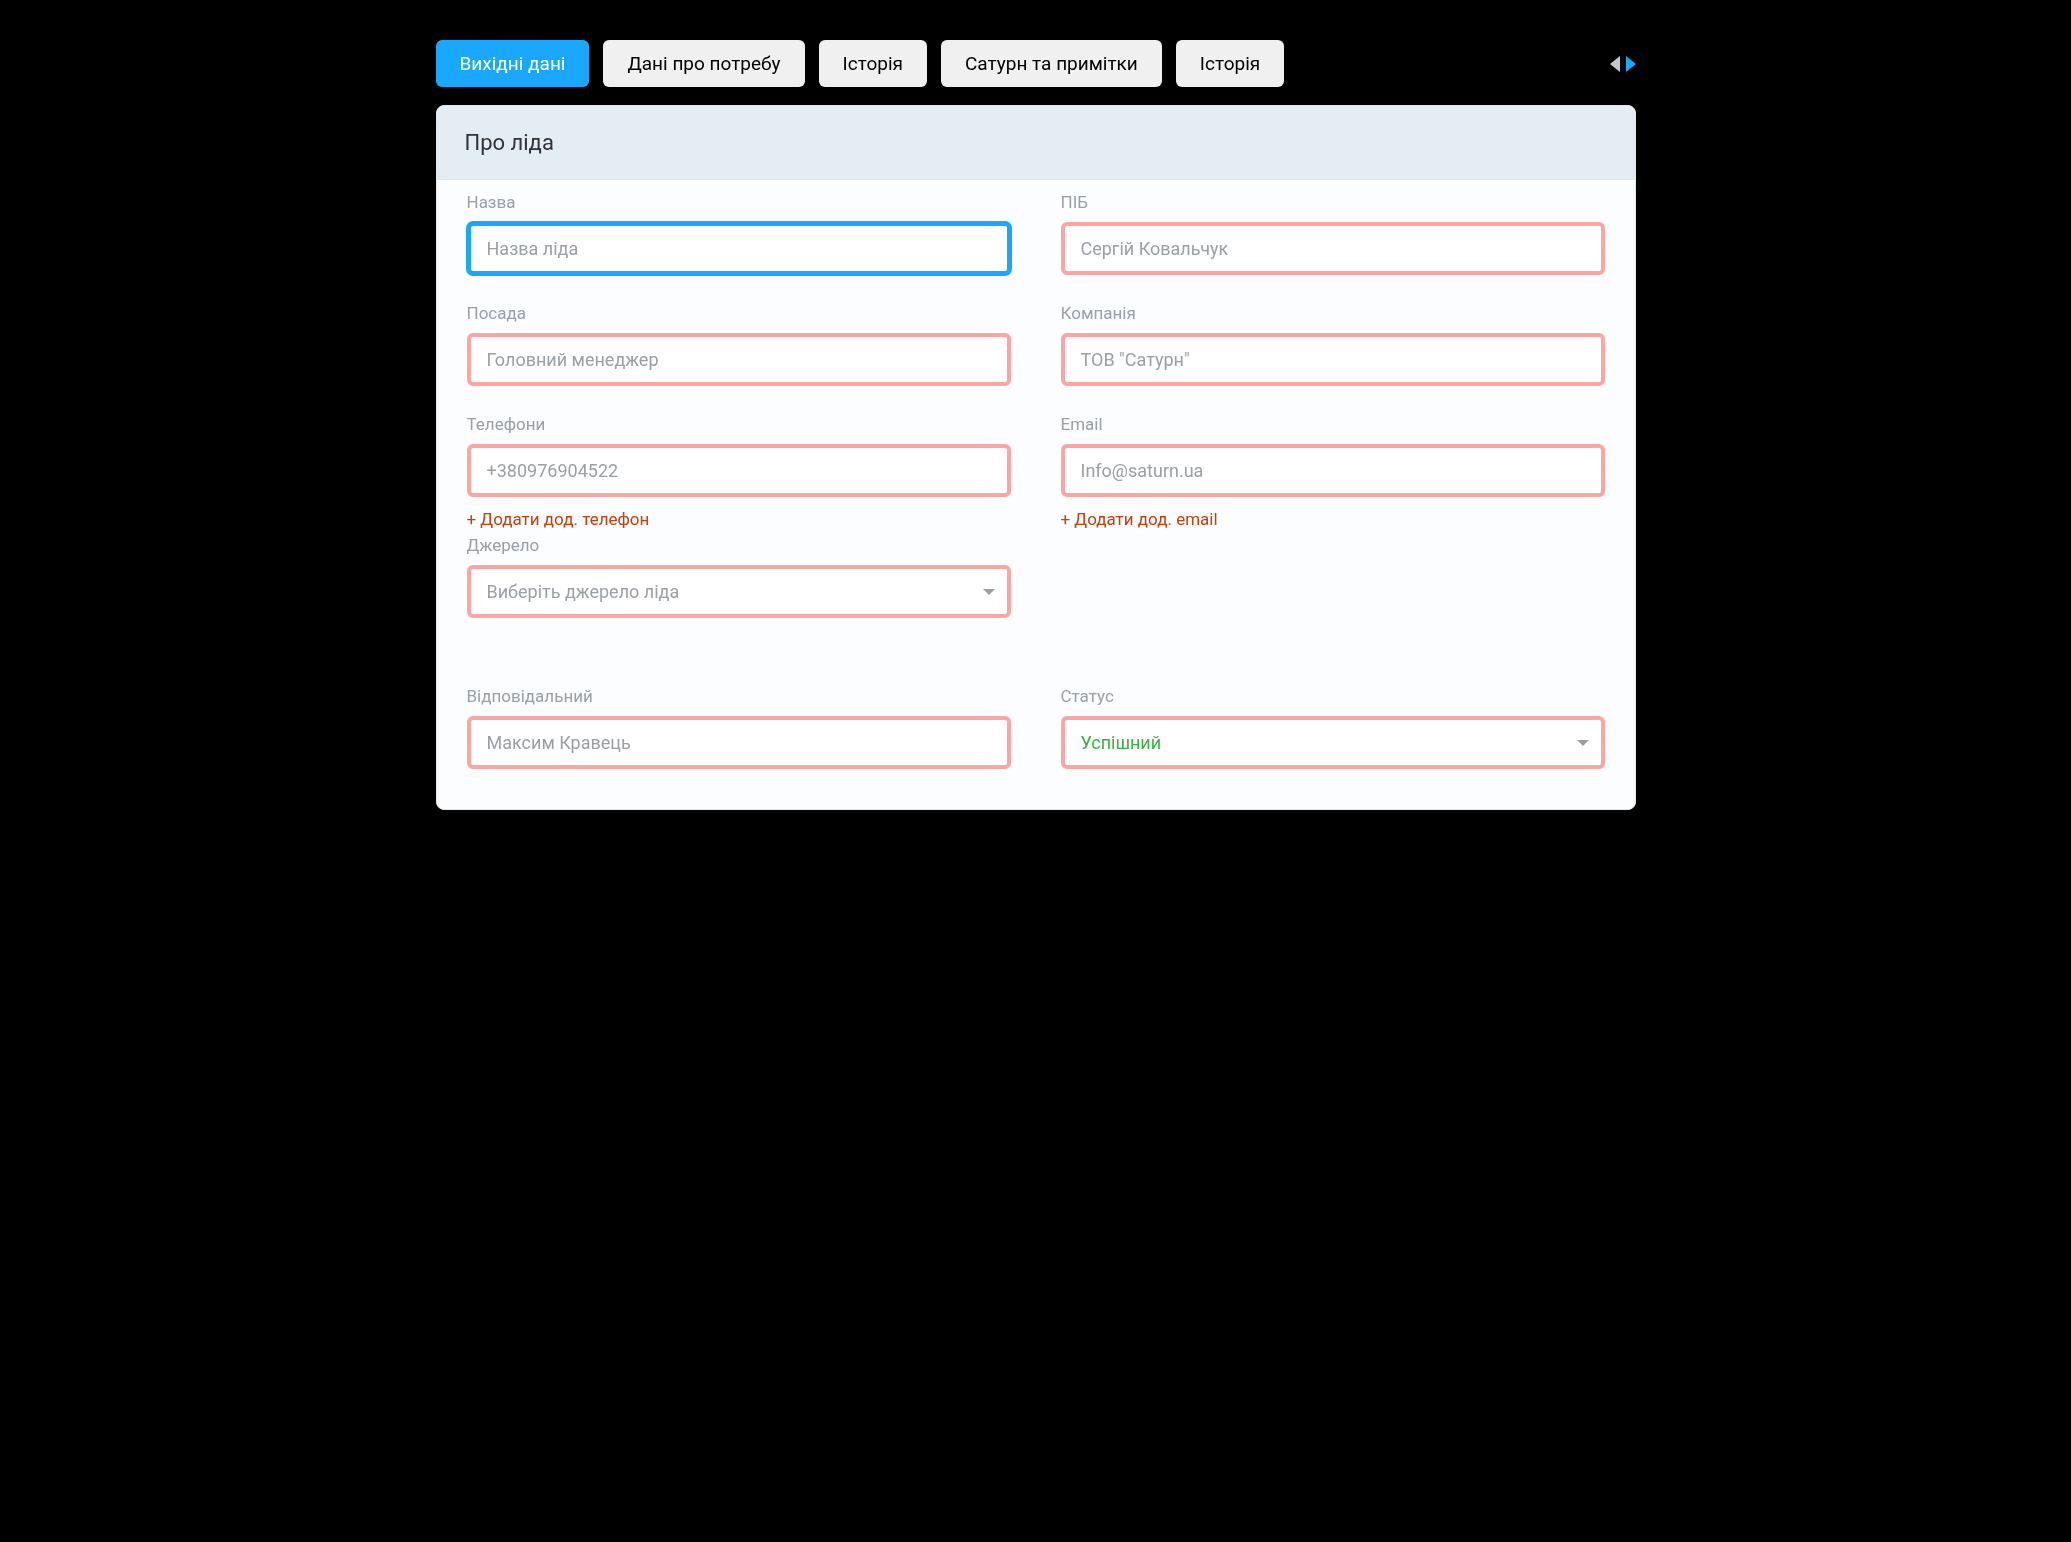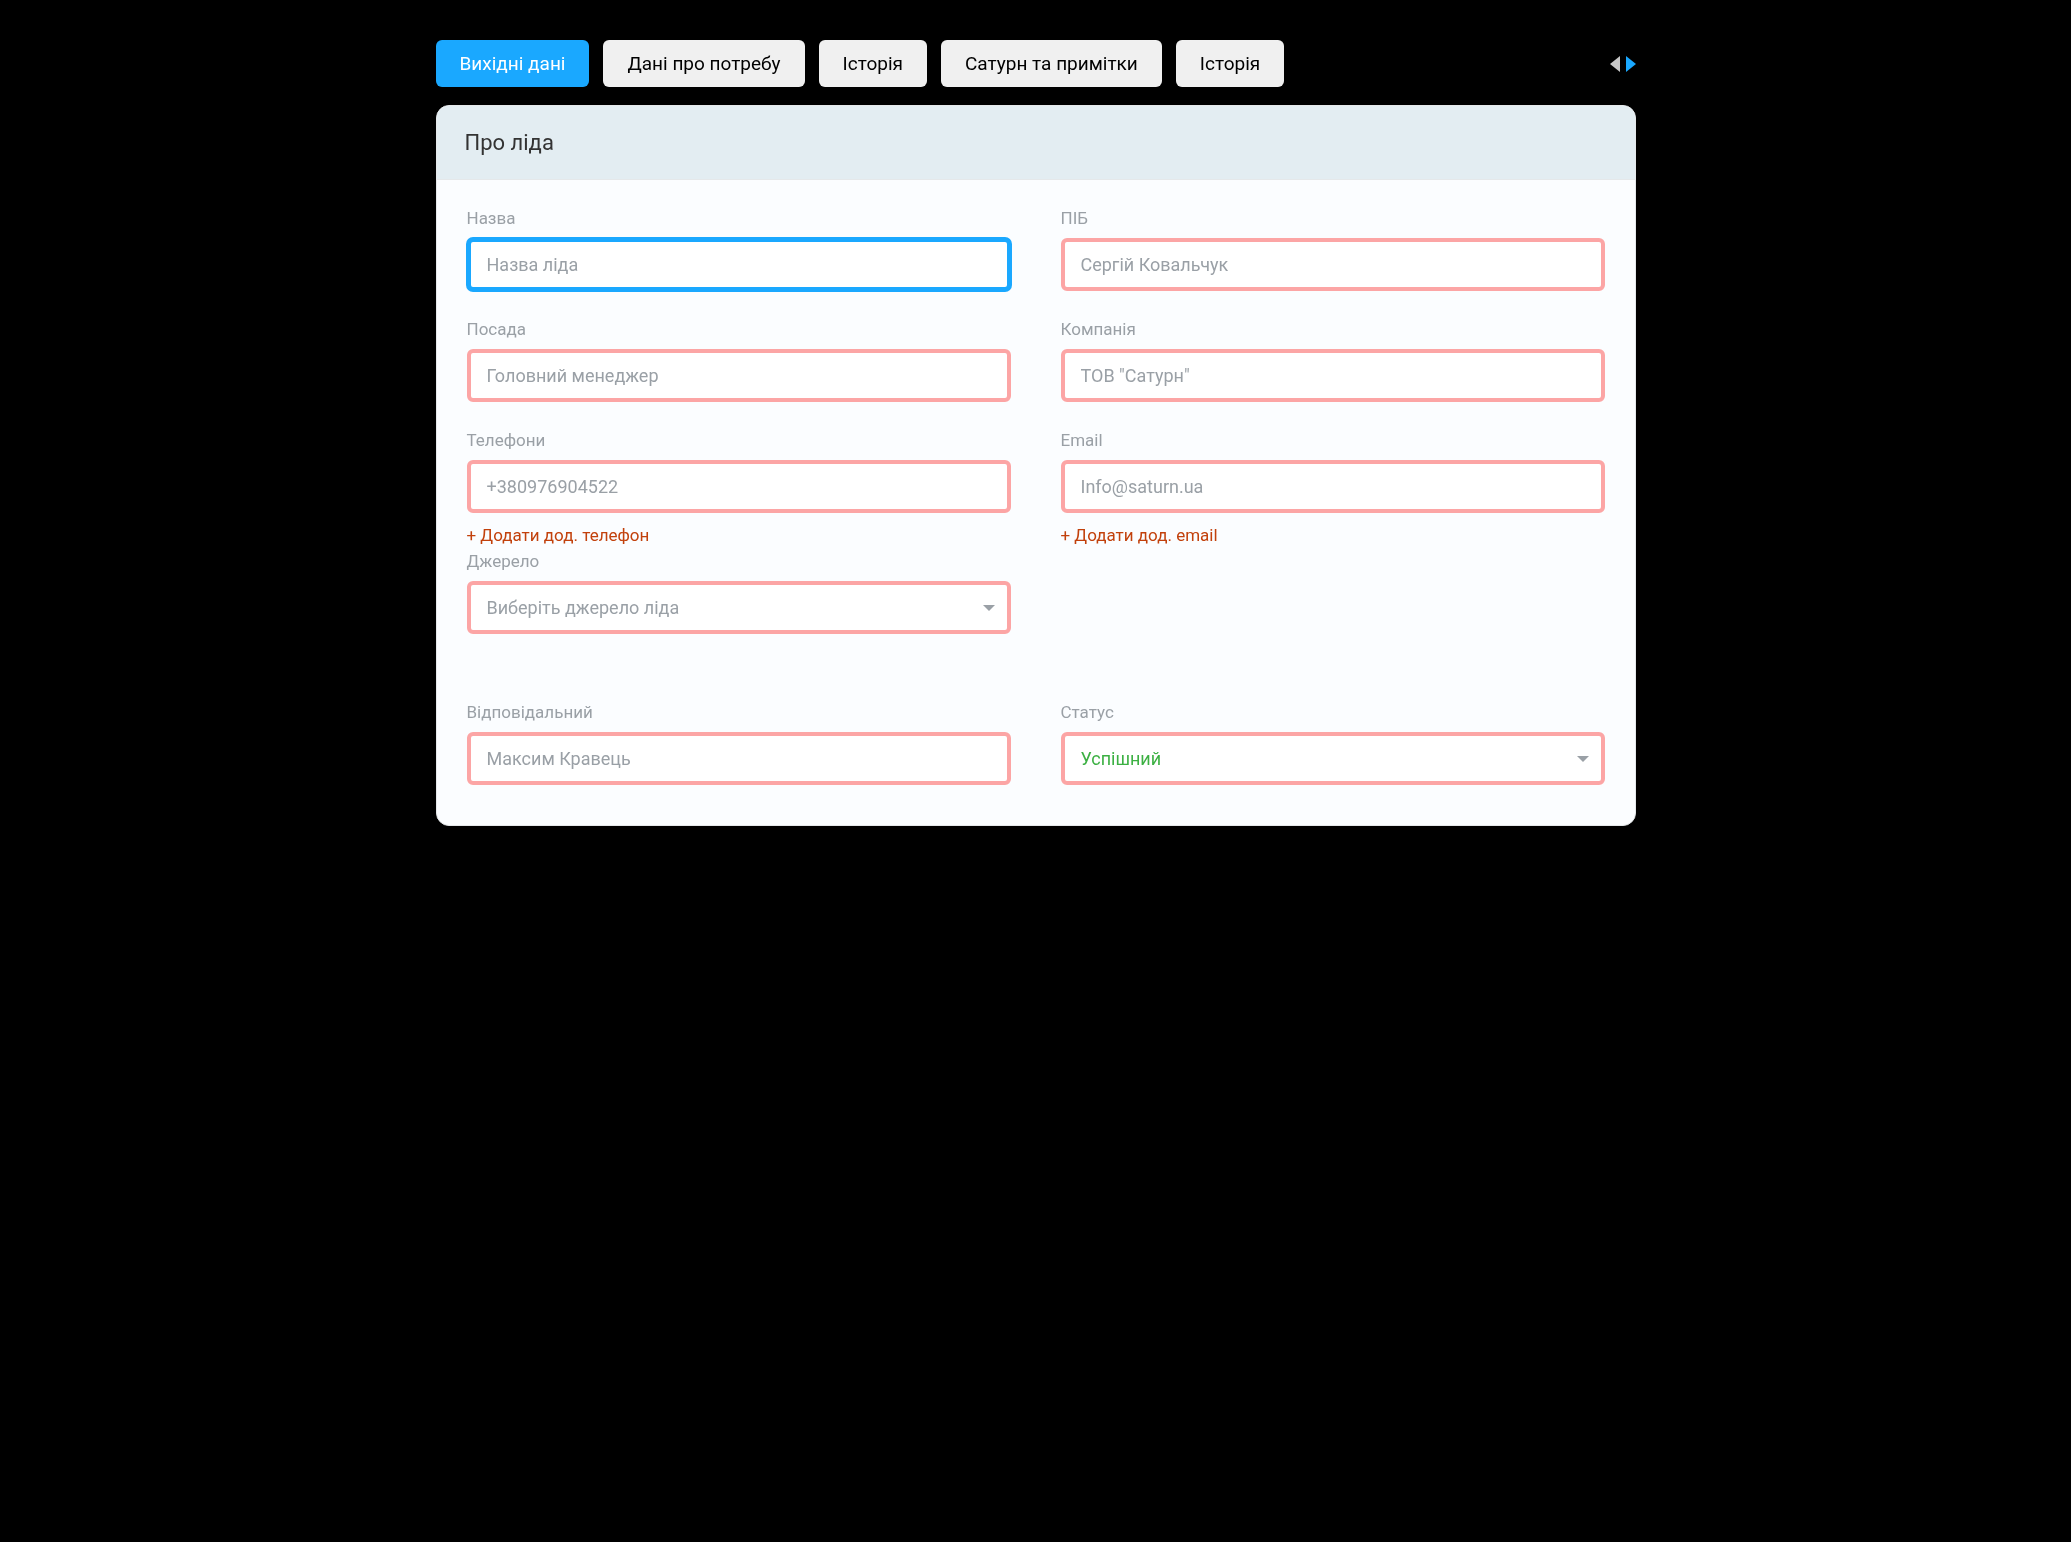--- a/index.html
+++ b/index.html
@@ -51,34 +51,34 @@
     border-width: 8px 10px 8px 0;
     border-color: transparent #c7c7c7 transparent transparent;
   }
   .tab-nav .arrow-right {
     border-width: 8px 0 8px 10px;
     border-color: transparent transparent transparent #1aa8ff;
   }
   .card {
     background: #fbfdff;
     border: 1px solid #e5e8ea;
-    border-radius: 13px;
+    border-radius: 8px;
     margin-top: 18px;
     overflow: hidden;
     box-shadow: 0 25px 60px rgba(0,0,0,0.35);
   }
   .card-header {
     background: #e3edf2;
     padding: 24px 28px;
     font-size: 22px;
     color: #333;
     border-bottom: 1px solid #e5e8ea;
   }
   .card-body {
-    padding: 28px 30px 40px 30px;
+    padding: 12px 30px 40px 30px;
   }
   .form-row {
     display: flex;
     gap: 50px;
     margin-bottom: 28px;
   }
   .form-group {
     flex: 1;
     min-width: 0;
   }

